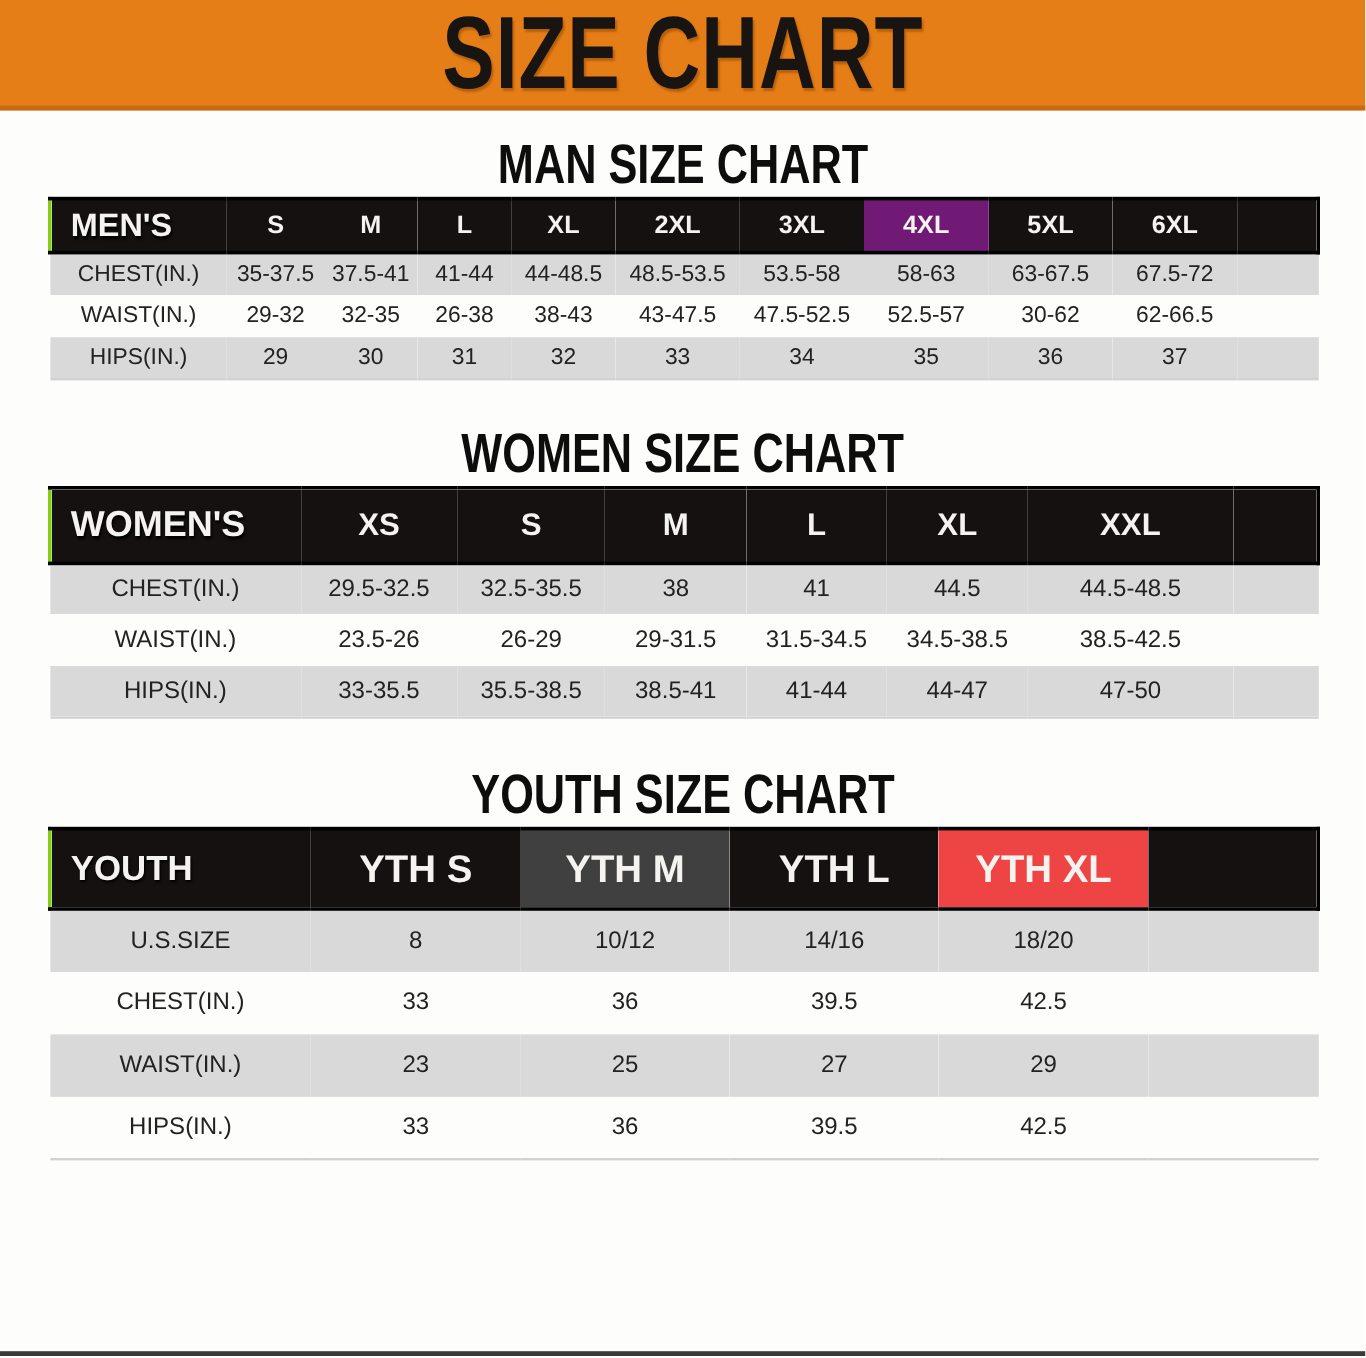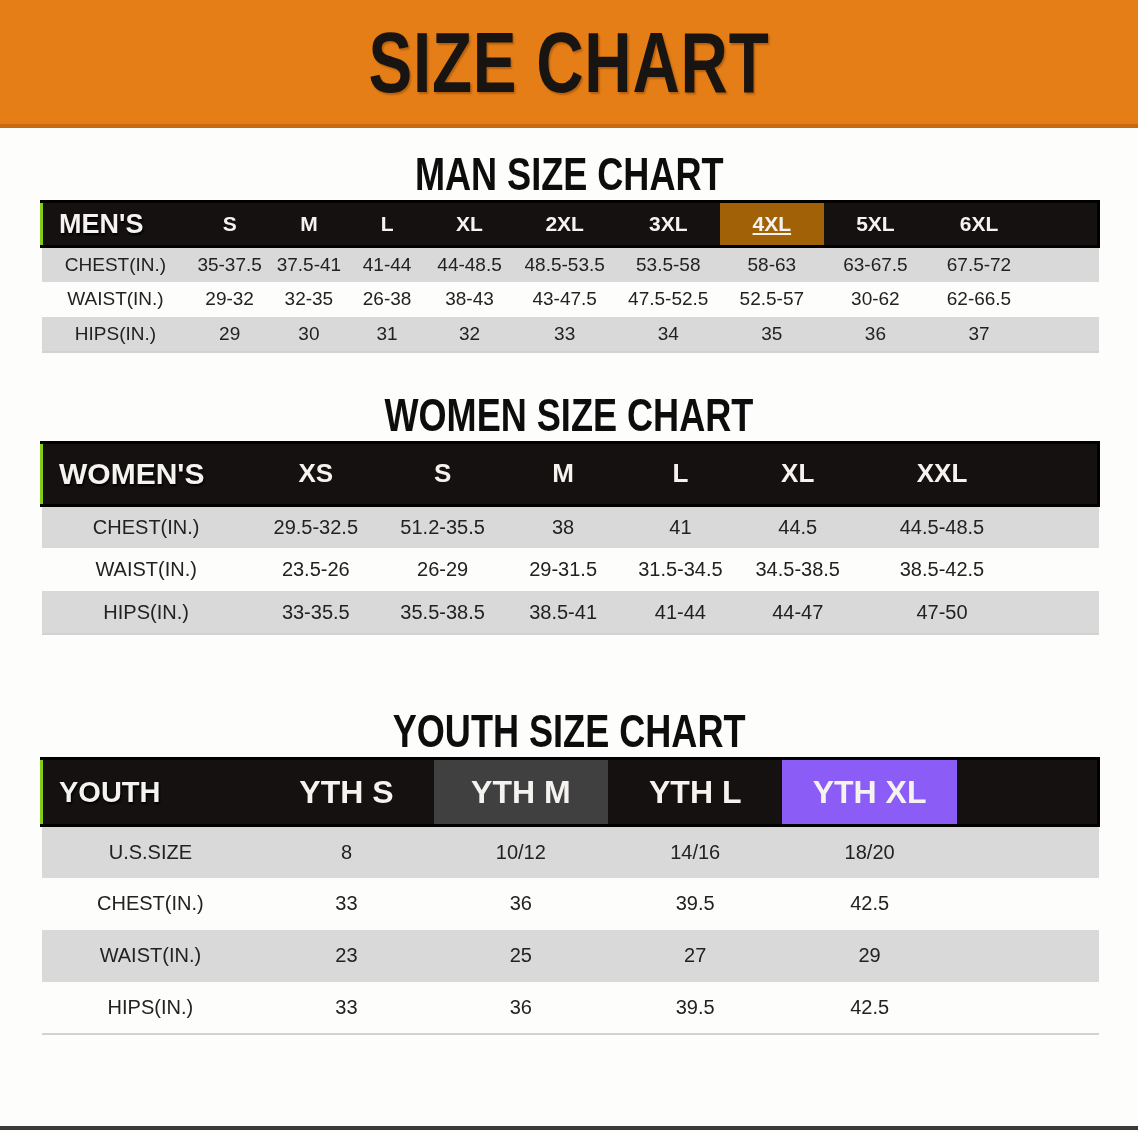--- a/index.html
+++ b/index.html
@@ -10,21 +10,21 @@
     height: 1132px;
     margin: 0 auto;
     background: #fdfdfc;
     overflow: hidden;
     font-family: "Liberation Sans", sans-serif;
     color: #1a1a1a;
   }
   
   .banner {
     width: 100%;
-    height: 128px;
+    height: 92px;
     background: #e67e17;
     border-bottom: 4px solid #c76a10;
     display: flex;
     align-items: center;
     justify-content: center;
   }
   .banner-title {
     font-size: 84px;
     font-weight: bold;
     color: #181411;
@@ -43,21 +43,21 @@
     line-height: 52px;
     white-space: nowrap;
   }
   .section-heading > span {
     display: inline-block;
     transform: scaleX(0.82) scaleY(1.05);
     letter-spacing: 0px;
   }
   .heading-man   { margin-top: 20px; }
   .heading-women { margin-top: 36px; }
-  .heading-youth { margin-top: 70px; }
+  .heading-youth { margin-top: 38px; }
   
   table.size-table {
     width: 1060px;
     margin: 0 0 0 40px;
     border-collapse: collapse;
     table-layout: fixed;
     border-bottom: 2px solid #d2d2d2;
   }
   table.size-table th, table.size-table td {
     text-align: center;
@@ -149,21 +149,21 @@
       </colgroup>
       <thead>
         <tr class="band">
           <th class="corner-label" style="background: rgb(20, 17, 16);">MEN'S</th>
           <th style="background: rgb(20, 17, 16);">S</th>
           <th style="background: rgb(20, 17, 16);">M</th>
           <th style="background: rgb(20, 17, 16);">L</th>
           <th style="background: rgb(20, 17, 16);">XL</th>
           <th style="background: rgb(20, 17, 16);">2XL</th>
           <th style="background: rgb(20, 17, 16);">3XL</th>
-          <th style="background: #a16207; text-decoration: underline;">4XL</th>
+          <th style="background: #701a75;">4XL</th>
           <th style="background: rgb(20, 17, 16);">5XL</th>
           <th style="background: rgb(20, 17, 16);">6XL</th>
           <th style="background: rgb(20, 17, 16);"></th>
         </tr>
       </thead>
       <tbody>
         <tr class="stripe" style="background: rgb(217, 217, 217);">
           <th>CHEST(IN.)</th>
           <td>35-37.5</td>
           <td>37.5-41</td>
@@ -228,21 +228,21 @@
           <th style="background: rgb(20, 17, 16);">L</th>
           <th style="background: rgb(20, 17, 16);">XL</th>
           <th style="background: rgb(20, 17, 16);">XXL</th>
           <th style="background: rgb(20, 17, 16);"></th>
         </tr>
       </thead>
       <tbody>
         <tr class="stripe" style="background: rgb(217, 217, 217);">
           <th>CHEST(IN.)</th>
           <td>29.5-32.5</td>
-          <td>51.2-35.5</td>
+          <td>32.5-35.5</td>
           <td>38</td>
           <td>41</td>
           <td>44.5</td>
           <td>44.5-48.5</td>
           <td></td>
         </tr>
         <tr class="plain">
           <th>WAIST(IN.)</th>
           <td>23.5-26</td>
           <td>26-29</td>
@@ -276,21 +276,21 @@
         <col style="width: 16.5%;">
         <col style="width: 16.5%;">
         <col style="width: 13.4%;">
       </colgroup>
       <thead>
         <tr class="band">
           <th class="corner-label" style="background: rgb(20, 17, 16);">YOUTH</th>
           <th style="background: rgb(20, 17, 16);">YTH S</th>
           <th style="background: #404040;">YTH M</th>
           <th style="background: rgb(20, 17, 16);">YTH L</th>
-          <th style="background: #8b5cf6;">YTH XL</th>
+          <th style="background: #ef4444;">YTH XL</th>
           <th style="background: rgb(20, 17, 16);"></th>
         </tr>
       </thead>
       <tbody>
         <tr class="stripe" style="background: rgb(217, 217, 217);">
           <th>U.S.SIZE</th>
           <td>8</td>
           <td>10/12</td>
           <td>14/16</td>
           <td>18/20</td>

